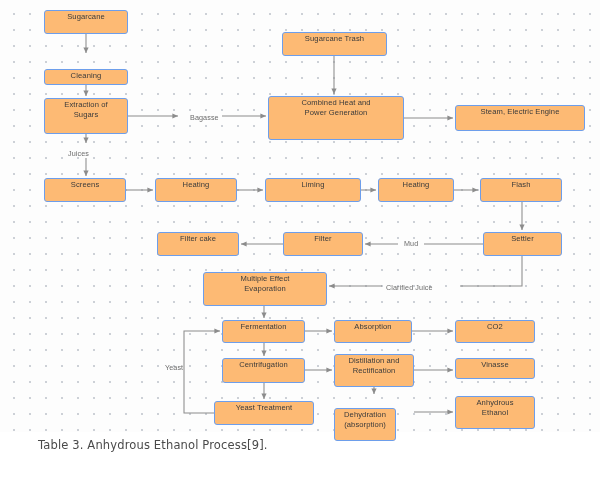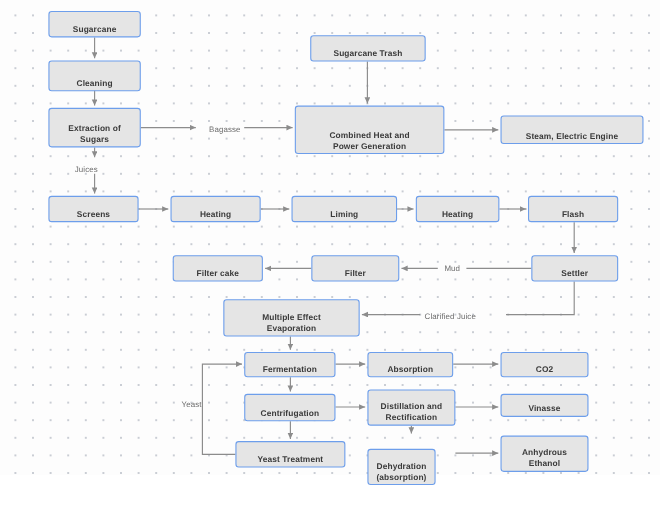--- a/index.html
+++ b/index.html
@@ -24,31 +24,30 @@
     background-image:radial-gradient(#c9cdd4 0.7px, transparent 0.8px);
     background-size:16px 16px;
     background-position:6px 6px;
     opacity:1;
   }
   .node{
     position:absolute;
     box-sizing:border-box;
     border:1.4px solid #6d9eeb;
     border-radius:3px;
-    background:#e5e5e5;
+    background:#fdba74;
     display:flex;
-    align-items:flex-end;
+    align-items:flex-start;
     justify-content:center;
     text-align:center;
     color:#3a3a3a;
     font-size:7.6px;
     line-height:1.35;
     letter-spacing:0.1px;
     padding:1px 3px;
-    font-weight:bold;
   }
   .node span{display:block;}
   .edge-label{
     position:absolute;
     color:#6b6b6b;
     font-size:7.2px;
     background:transparent;
     white-space:nowrap;
     letter-spacing:0.1px;
   }
@@ -141,21 +140,21 @@
       <path d="M264,383 L264,399" marker-end="url(#ah)"></path>
 
       <path d="M214,413 L184,413 L184,331 L220,331" marker-end="url(#ah)"></path>
     </g>
   </svg>
 
   <div id="nodes-layer">
       <div class="node blur-lite" style="left: 44px; top: 10px; width: 84px; height: 24px;">
         <span>Sugarcane</span>
       </div>
-      <div class="node blur-lite" style="left: 44px; top: 55px; width: 84px; height: 28px;">
+      <div class="node blur-lite" style="left: 44px; top: 69px; width: 84px; height: 16px;">
         <span>Cleaning</span>
       </div>
       <div class="node blur-lite" style="left: 44px; top: 98px; width: 84px; height: 36px;">
         <span>Extraction of<br>Sugars</span>
       </div>
       <div class="node blur-lite" style="left: 282px; top: 32px; width: 105px; height: 24px;">
         <span>Sugarcane Trash</span>
       </div>
       <div class="node blur-lite" style="left: 268px; top: 96px; width: 136px; height: 44px;">
         <span>Combined Heat and<br>Power Generation</span>
@@ -220,13 +219,14 @@
     </div>
 
   <div id="labels-layer">
       <div class="edge-label blur-lite" style="left: 190px; top: 113px;">Bagasse</div>
       <div class="edge-label blur-lite" style="left: 68px; top: 149px;">Juices</div>
       <div class="edge-label blur-lite" style="left: 404px; top: 239px;">Mud</div>
       <div class="edge-label blur-lite" style="left: 386px; top: 283px;">Clarified Juice</div>
       <div class="edge-label blur-lite" style="left: 165px; top: 363px;">Yeast</div>
     </div>
 
+  <div id="caption">Table 3. Anhydrous Ethanol Process[9].</div>
 </div>
 
 </body></html>

